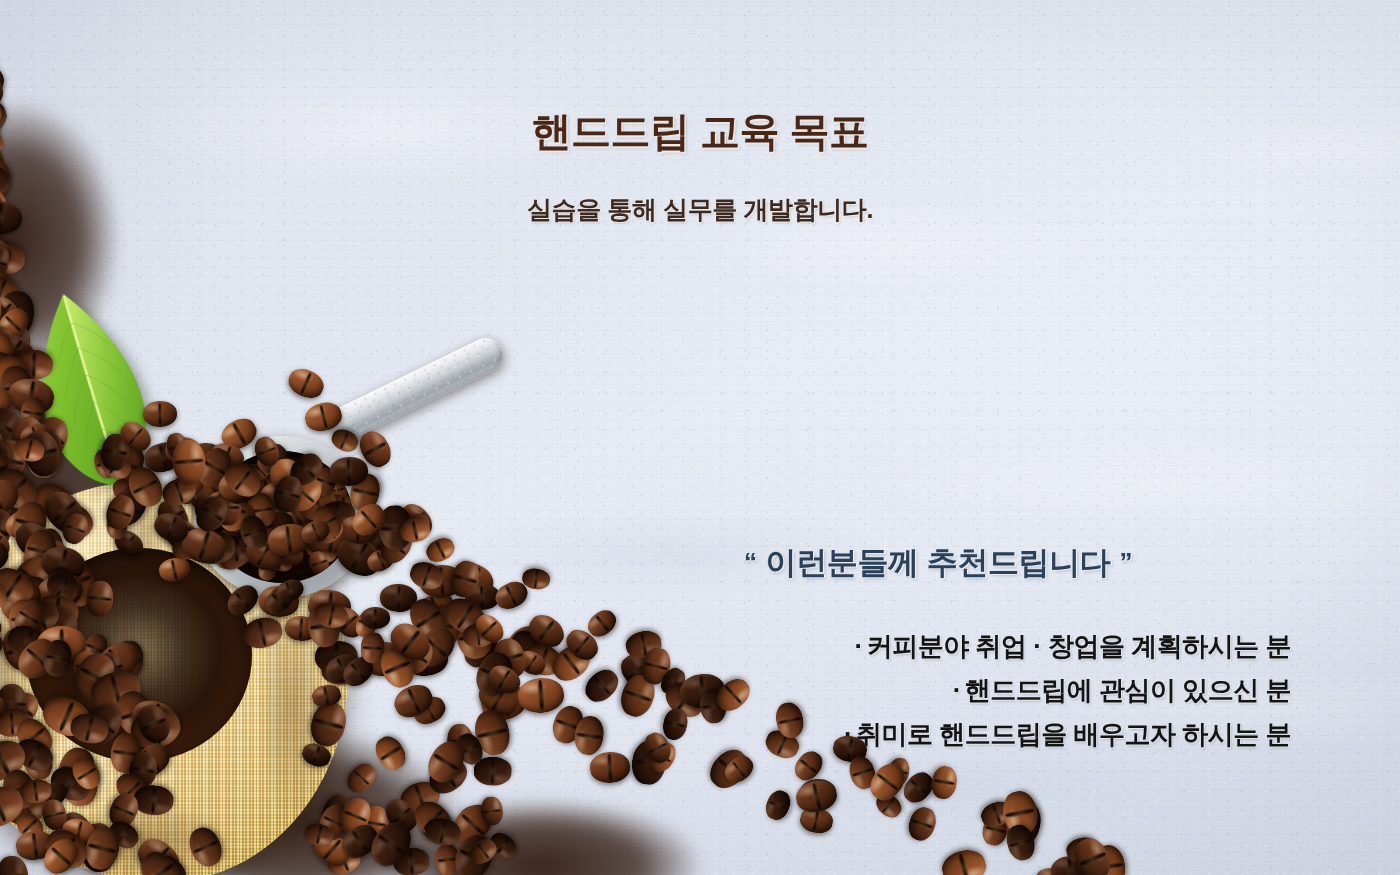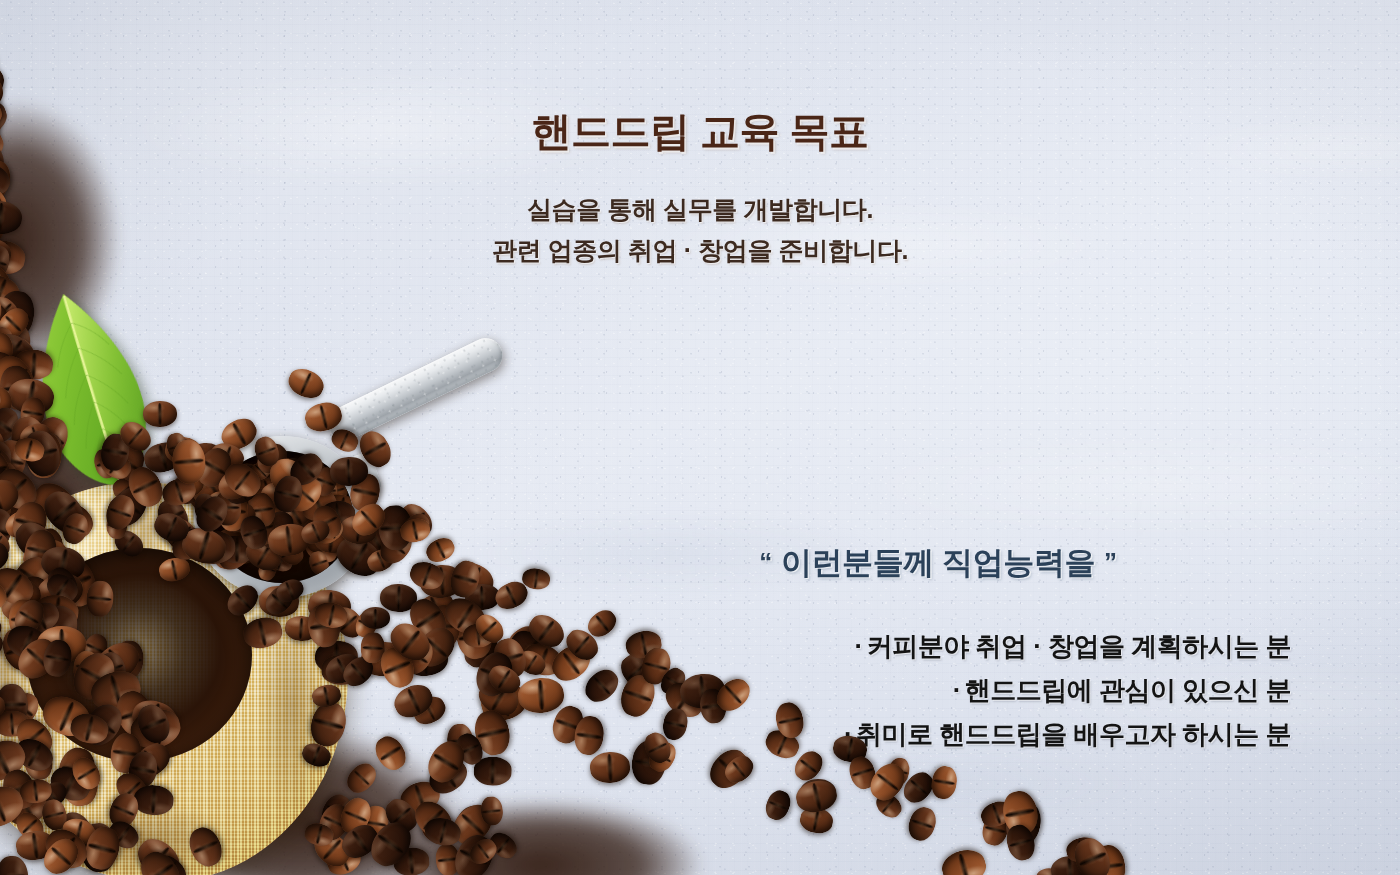--- a/index.html
+++ b/index.html
@@ -853,27 +853,26 @@
       <path d="M58 142 C50 152 44 164 41 176"></path>
     </g>
   </svg>
 
   <div id="copy">
 
     <div class="goal-block">
       <div class="goal-title">핸드드립 교육 목표</div>
       <div class="goal-lines" id="goal-lines">
           <div class="goal-line">실습을 통해 실무를 개발합니다.</div>
-          <div class="goal-line">관련 업종의 취업 · 창업을 준비합니다.</div>
         </div>
     </div>
 
     <div class="reco-block">
       <div class="reco-heading">
-        <span class="reco-quote">“</span><span>이런분들께 직업능력을</span><span class="reco-quote">”</span>
+        <span class="reco-quote">“</span><span>이런분들께 추천드립니다</span><span class="reco-quote">”</span>
       </div>
       <div class="reco-list" id="reco-list">
           <div class="reco-item"><span class="reco-dot">·</span><span>커피분야 취업 · 창업을 계획하시는 분</span></div>
           <div class="reco-item"><span class="reco-dot">·</span><span>핸드드립에 관심이 있으신 분</span></div>
           <div class="reco-item"><span class="reco-dot">·</span><span>취미로 핸드드립을 배우고자 하시는 분</span></div>
         </div>
     </div>
 
   </div>
 </div>

